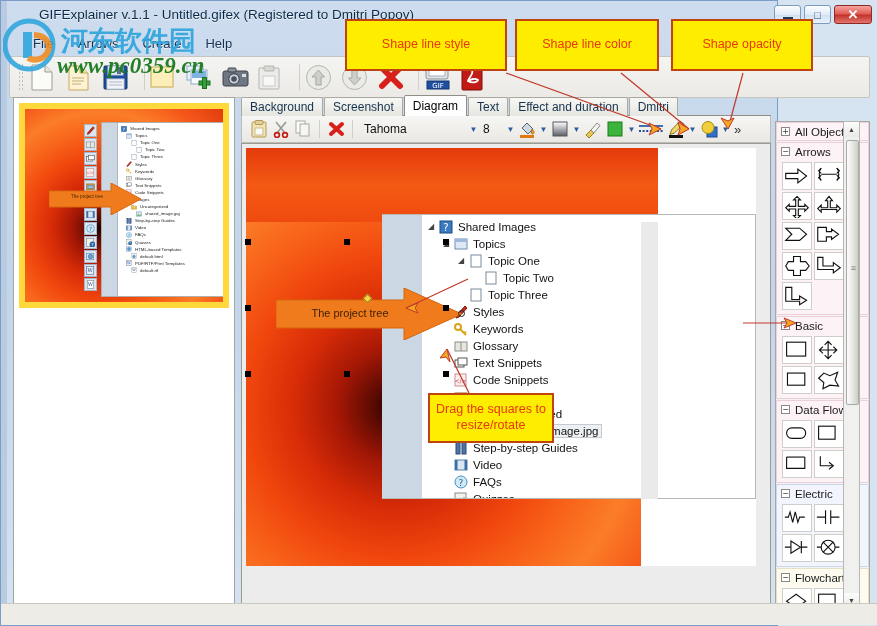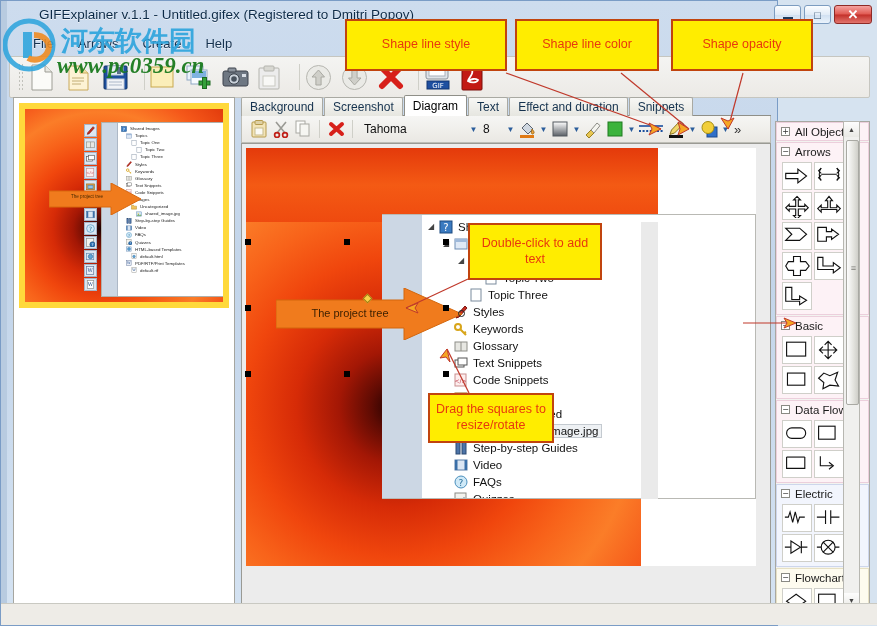--- a/index.html
+++ b/index.html
@@ -541,21 +541,21 @@
 
   <div id="right-pane">
 
     <div id="tab-strip-line"></div>
     <div id="tabs">
       <div class="tab">Background</div>
       <div class="tab">Screenshot</div>
       <div class="tab active">Diagram</div>
       <div class="tab">Text</div>
       <div class="tab">Effect and duration</div>
-      <div class="tab">Snippets</div>
+      <div class="tab">Dmitri</div>
     </div>
 
     <div id="sub-toolbar">
       <div class="sbtn">
         <svg width="16" height="18" viewBox="0 0 16 18">
             <rect x="1" y="2" width="14" height="15" rx="1" fill="#f3e4b7" stroke="#b59a4d"></rect>
             <rect x="4" y="0.5" width="8" height="4" rx="1" fill="#ded0a4" stroke="#b59a4d"></rect>
             <rect x="4" y="8" width="8" height="7" fill="#fbfaf4" stroke="#c8bb8d"></rect>
           </svg>
       </div>
@@ -1102,21 +1102,20 @@
       <path d="M727 128 l-7 -11 l7 3 l6 -3 z"></path>
       <path d="M405 307 l12 -5 l-3 5 l3 5 z"></path>
       <path d="M795 322 l-12 -5 l3 5 l-3 5 z"></path>
       <path d="M446 348 l3 13 l-4 -5 l-6 1 z"></path>
     </g>
   </svg>
 
   <div class="callout" style="left:344px;top:18px;width:162px;height:52px;">Shape line style</div>
   <div class="callout" style="left:670px;top:18px;width:142px;height:52px;">Shape opacity</div>
   <div class="callout" style="left:514px;top:18px;width:144px;height:52px;">Shape line color</div>
-  <div class="callout" style="left:467px;top:222px;width:134px;height:57px;">Double-click to add text</div>
   <div class="callout" style="left:427px;top:392px;width:126px;height:50px;">Drag the squares to resize/rotate</div>
 
   <div class="watermark" style="left:2px;top:14px;width:62px;height:62px;opacity:.88;">
     <svg width="62" height="62" viewBox="0 0 62 62">
       <circle cx="26" cy="30" r="24" fill="none" stroke="#2fa5dd" stroke-width="5"></circle>
       <path d="M20 17h9v26h-9z" fill="#2fa5dd"></path>
       <path d="M31 20c11 0 17 8 14 16-3 8-13 11-20 7" fill="none" stroke="#f08a1e" stroke-width="6"></path>
     </svg>
   </div>
   <div class="watermark" style="left:60px;top:22px;font-size:27px;color:#2fa5dd;font-weight:bold;font-family:'DejaVu Sans',sans-serif;opacity:.92;">河东软件园</div>

